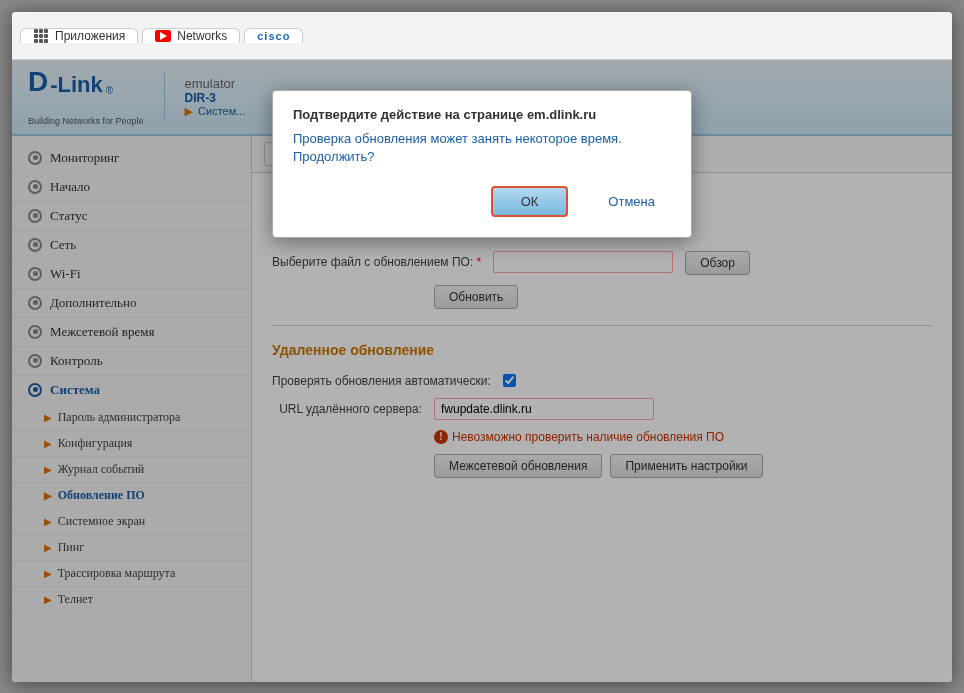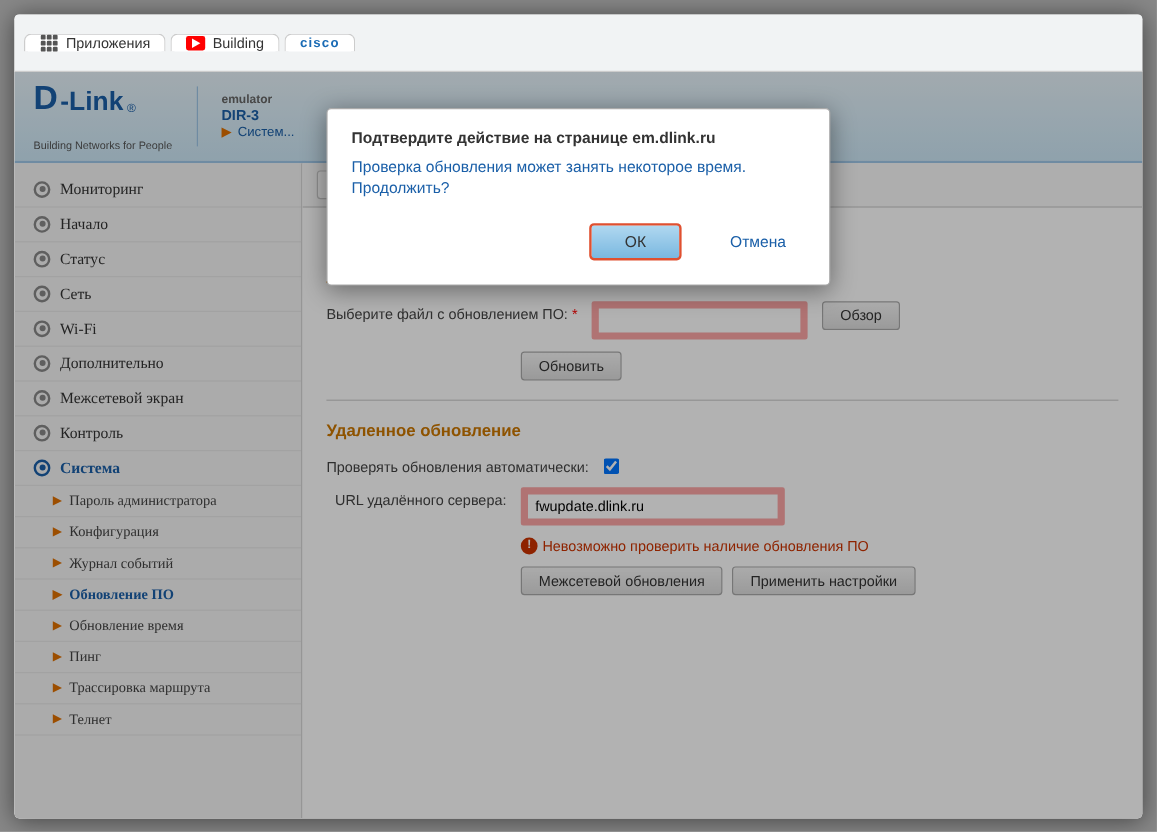--- a/index.html
+++ b/index.html
@@ -153,23 +153,22 @@
     .header-divider {
       width: 1px;
       height: 50px;
       background: #a0c8e8;
     }
     .device-info {
       display: flex;
       flex-direction: column;
     }
     .device-label {
-      font-size: 10px;
+      font-size: 13px;
       color: #666;
-      font-weight: bold;
     }
     .device-model {
       font-size: 12px;
       font-weight: bold;
       color: #1a5fa8;
     }
     .breadcrumb-header {
       font-size: 11px;
       color: #1a5fa8;
     }
@@ -297,21 +296,21 @@
       color: #444;
       padding-top: 4px;
       text-align: right;
     }
     .form-label .required {
       color: red;
     }
     .form-control {
       width: 220px;
       padding: 3px 6px;
-      border: 6px solid #fca5a5;
+      border: 1px solid #fca5a5;
       border-radius: 2px;
       font-size: 12px;
     }
     .btn {
       padding: 4px 14px;
       border: 1px solid #aaa;
       border-radius: 3px;
       background: linear-gradient(to bottom, #f5f5f5, #ddd);
       font-size: 12px;
       cursor: pointer;
@@ -434,21 +433,21 @@
               <span></span>
           </div>
         </div>
         <span class="tab-text">Приложения</span>
       </div>
 
       <div class="tab">
         <div class="tab-favicon">
           <div class="yt-icon"></div>
         </div>
-        <span class="tab-text">Building</span>
+        <span class="tab-text">Networks</span>
       </div>
 
       <div class="tab">
         <span class="cisco-logo">cisco</span>
       </div>
     </div>
   </div>
 
   <div class="page-content">
 
@@ -494,21 +493,21 @@
         <div class="sidebar-item">
           <span class="bullet"></span>
           <span>Wi-Fi</span>
         </div>
         <div class="sidebar-item">
           <span class="bullet"></span>
           <span>Дополнительно</span>
         </div>
         <div class="sidebar-item">
           <span class="bullet"></span>
-          <span>Межсетевой экран</span>
+          <span>Межсетевой время</span>
         </div>
         <div class="sidebar-item">
           <span class="bullet"></span>
           <span>Контроль</span>
         </div>
         <div class="sidebar-item section-header">
           <span class="bullet"></span>
           <span>Система</span>
         </div>
         <div class="sidebar-sub-item">
@@ -522,21 +521,21 @@
         <div class="sidebar-sub-item">
           <span class="arrow">▶</span>
           <span>Журнал событий</span>
         </div>
         <div class="sidebar-sub-item active">
           <span class="arrow">▶</span>
           <span>Обновление ПО</span>
         </div>
         <div class="sidebar-sub-item">
           <span class="arrow">▶</span>
-          <span>Обновление время</span>
+          <span>Системное экран</span>
         </div>
         <div class="sidebar-sub-item">
           <span class="arrow">▶</span>
           <span>Пинг</span>
         </div>
         <div class="sidebar-sub-item">
           <span class="arrow">▶</span>
           <span>Трассировка маршрута</span>
         </div>
         <div class="sidebar-sub-item">

